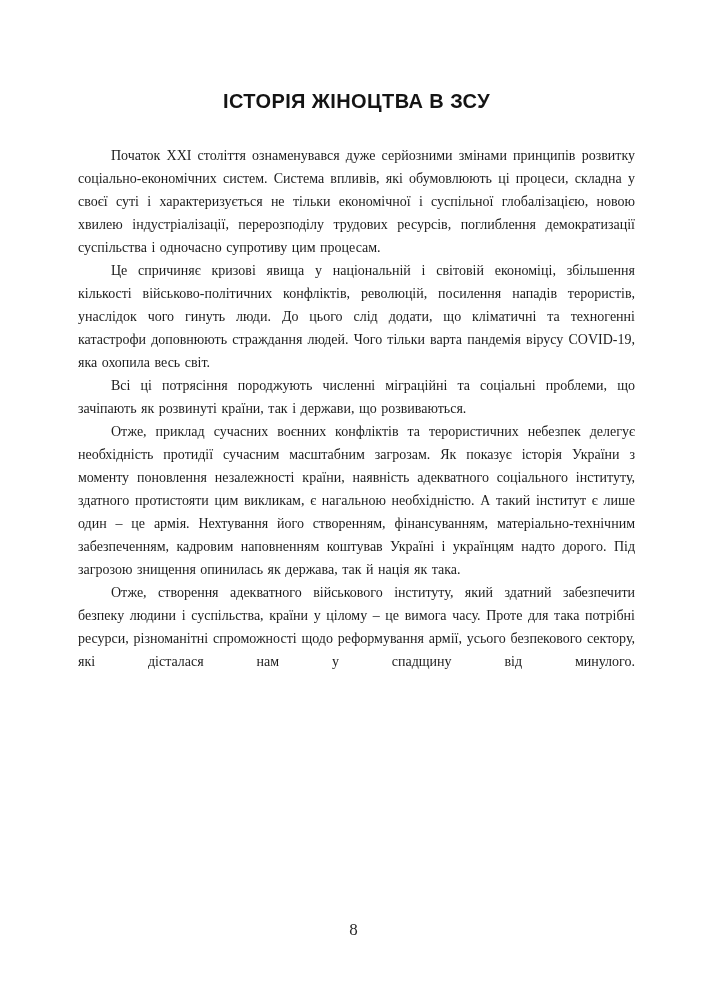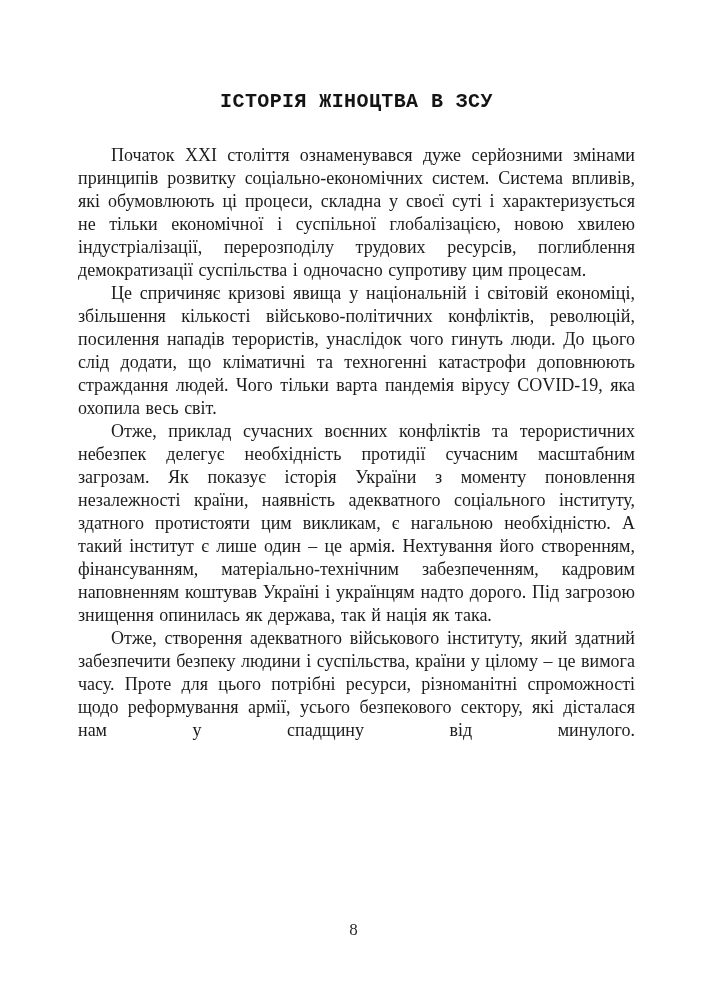--- a/index.html
+++ b/index.html
@@ -12,31 +12,31 @@
     width: 707px;
     height: 1000px;
     box-sizing: border-box;
     background: #ffffff;
     padding: 90px 72px 0 78px;
     overflow: hidden;
     font-family: "Liberation Serif", serif;
     color: #1c1c1c;
   }
   .title {
-    font-family: Liberation Mono, monospace;
+    font-family: Liberation Sans, sans-serif;
     font-size: 20px;
     font-weight: 700;
     letter-spacing: 0.4px;
     text-align: center;
     color: #141414;
     margin: 0 0 31px 0;
   }
   .text-block p {
     margin: 0;
-    font-size: 18px;
+    font-size: 14px;
     line-height: 23px;
     text-align: justify;
     text-indent: 33px;
     word-spacing: 1px;
   }
   
   .text-block p:last-child {
     text-align-last: justify;
   }
   .page-number {
@@ -51,18 +51,19 @@
 </style>
 </head>
 <body>
 
 <div class="page">
   <h1 class="title">ІСТОРІЯ ЖІНОЦТВА В ЗСУ</h1>
 
   <div class="text-block">
       <p>Початок XXI століття ознаменувався дуже серйозними змінами принципів розвитку соціально-економічних систем. Система впливів, які обумовлюють ці процеси, складна у своєї суті і характеризується не тільки економічної і суспільної глобалізацією, новою хвилею індустріалізації, перерозподілу трудових ресурсів, поглиблення демократизації суспільства і одночасно супротиву цим процесам.</p>
       <p>Це спричиняє кризові явища у національній і світовій економіці, збільшення кількості військово-політичних конфліктів, революцій, посилення нападів терористів, унаслідок чого гинуть люди. До цього слід додати, що кліматичні та техногенні катастрофи доповнюють страждання людей. Чого тільки варта пандемія вірусу COVID-19, яка охопила весь світ.</p>
+      <p>Всі ці потрясіння породжують численні міграційні та соціальні проблеми, що зачіпають як розвинуті країни, так і держави, що розвиваються.</p>
       <p>Отже, приклад сучасних воєнних конфліктів та терористичних небезпек делегує необхідність протидії сучасним масштабним загрозам. Як показує історія України з моменту поновлення незалежності країни, наявність адекватного соціального інституту, здатного протистояти цим викликам, є нагальною необхідністю. А такий інститут є лише один – це армія. Нехтування його створенням, фінансуванням, матеріально-технічним забезпеченням, кадровим наповненням коштував Україні і українцям надто дорого. Під загрозою знищення опинилась як держава, так й нація як така.</p>
-      <p>Отже, створення адекватного військового інституту, який здатний забезпечити безпеку людини і суспільства, країни у цілому – це вимога часу. Проте для цього потрібні ресурси, різноманітні спроможності щодо реформування армії, усього безпекового сектору, які дісталася нам у спадщину від минулого.</p>
+      <p>Отже, створення адекватного військового інституту, який здатний забезпечити безпеку людини і суспільства, країни у цілому – це вимога часу. Проте для така потрібні ресурси, різноманітні спроможності щодо реформування армії, усього безпекового сектору, які дісталася нам у спадщину від минулого.</p>
     </div>
 
   <div class="page-number">8</div>
 </div>
 
 </body></html>

